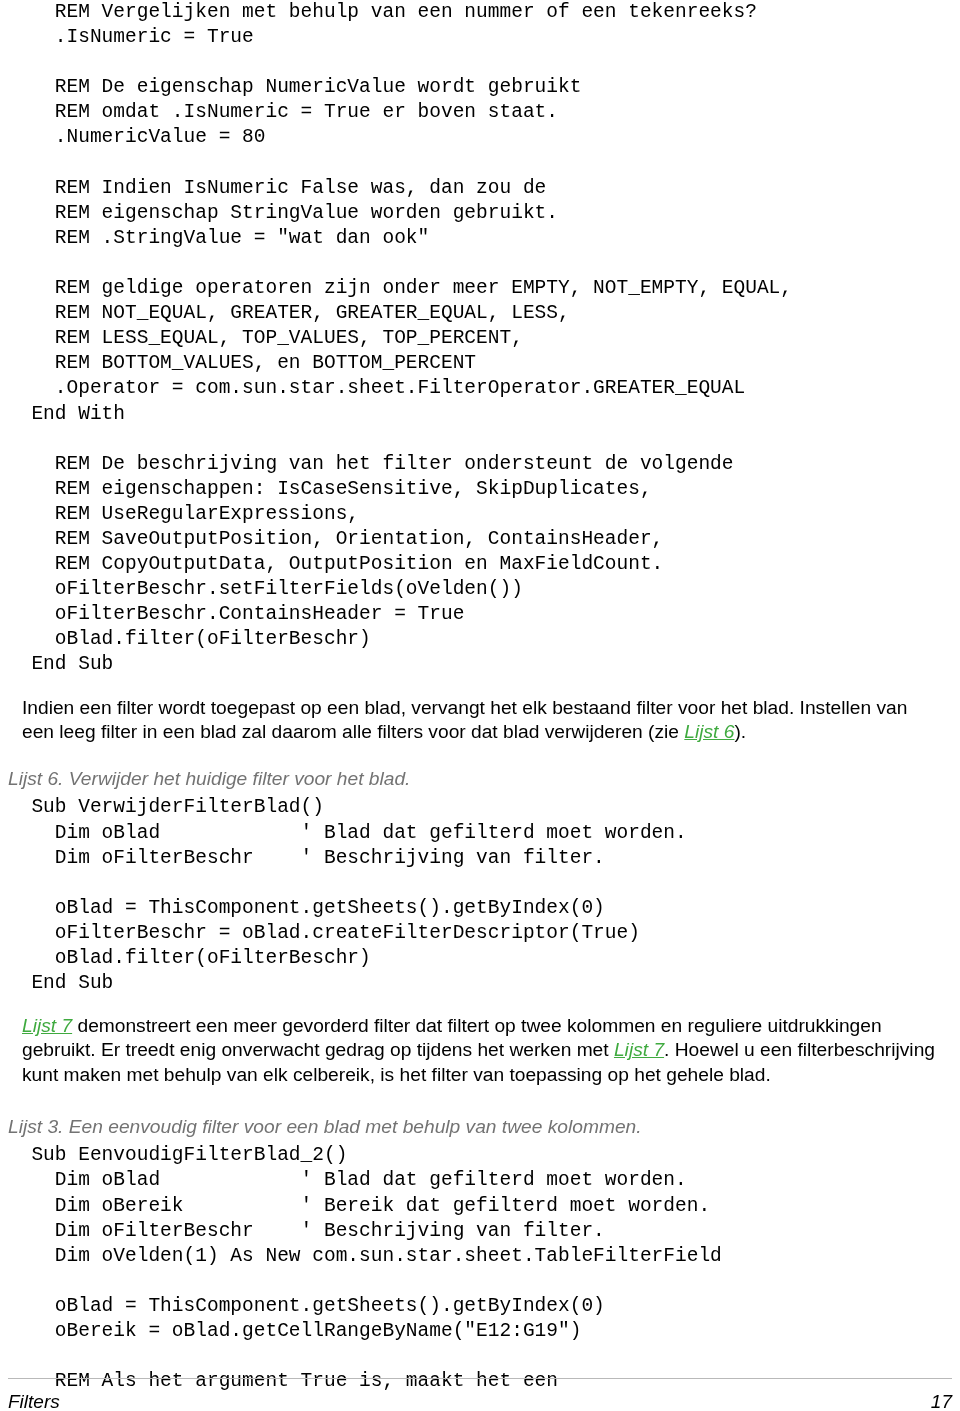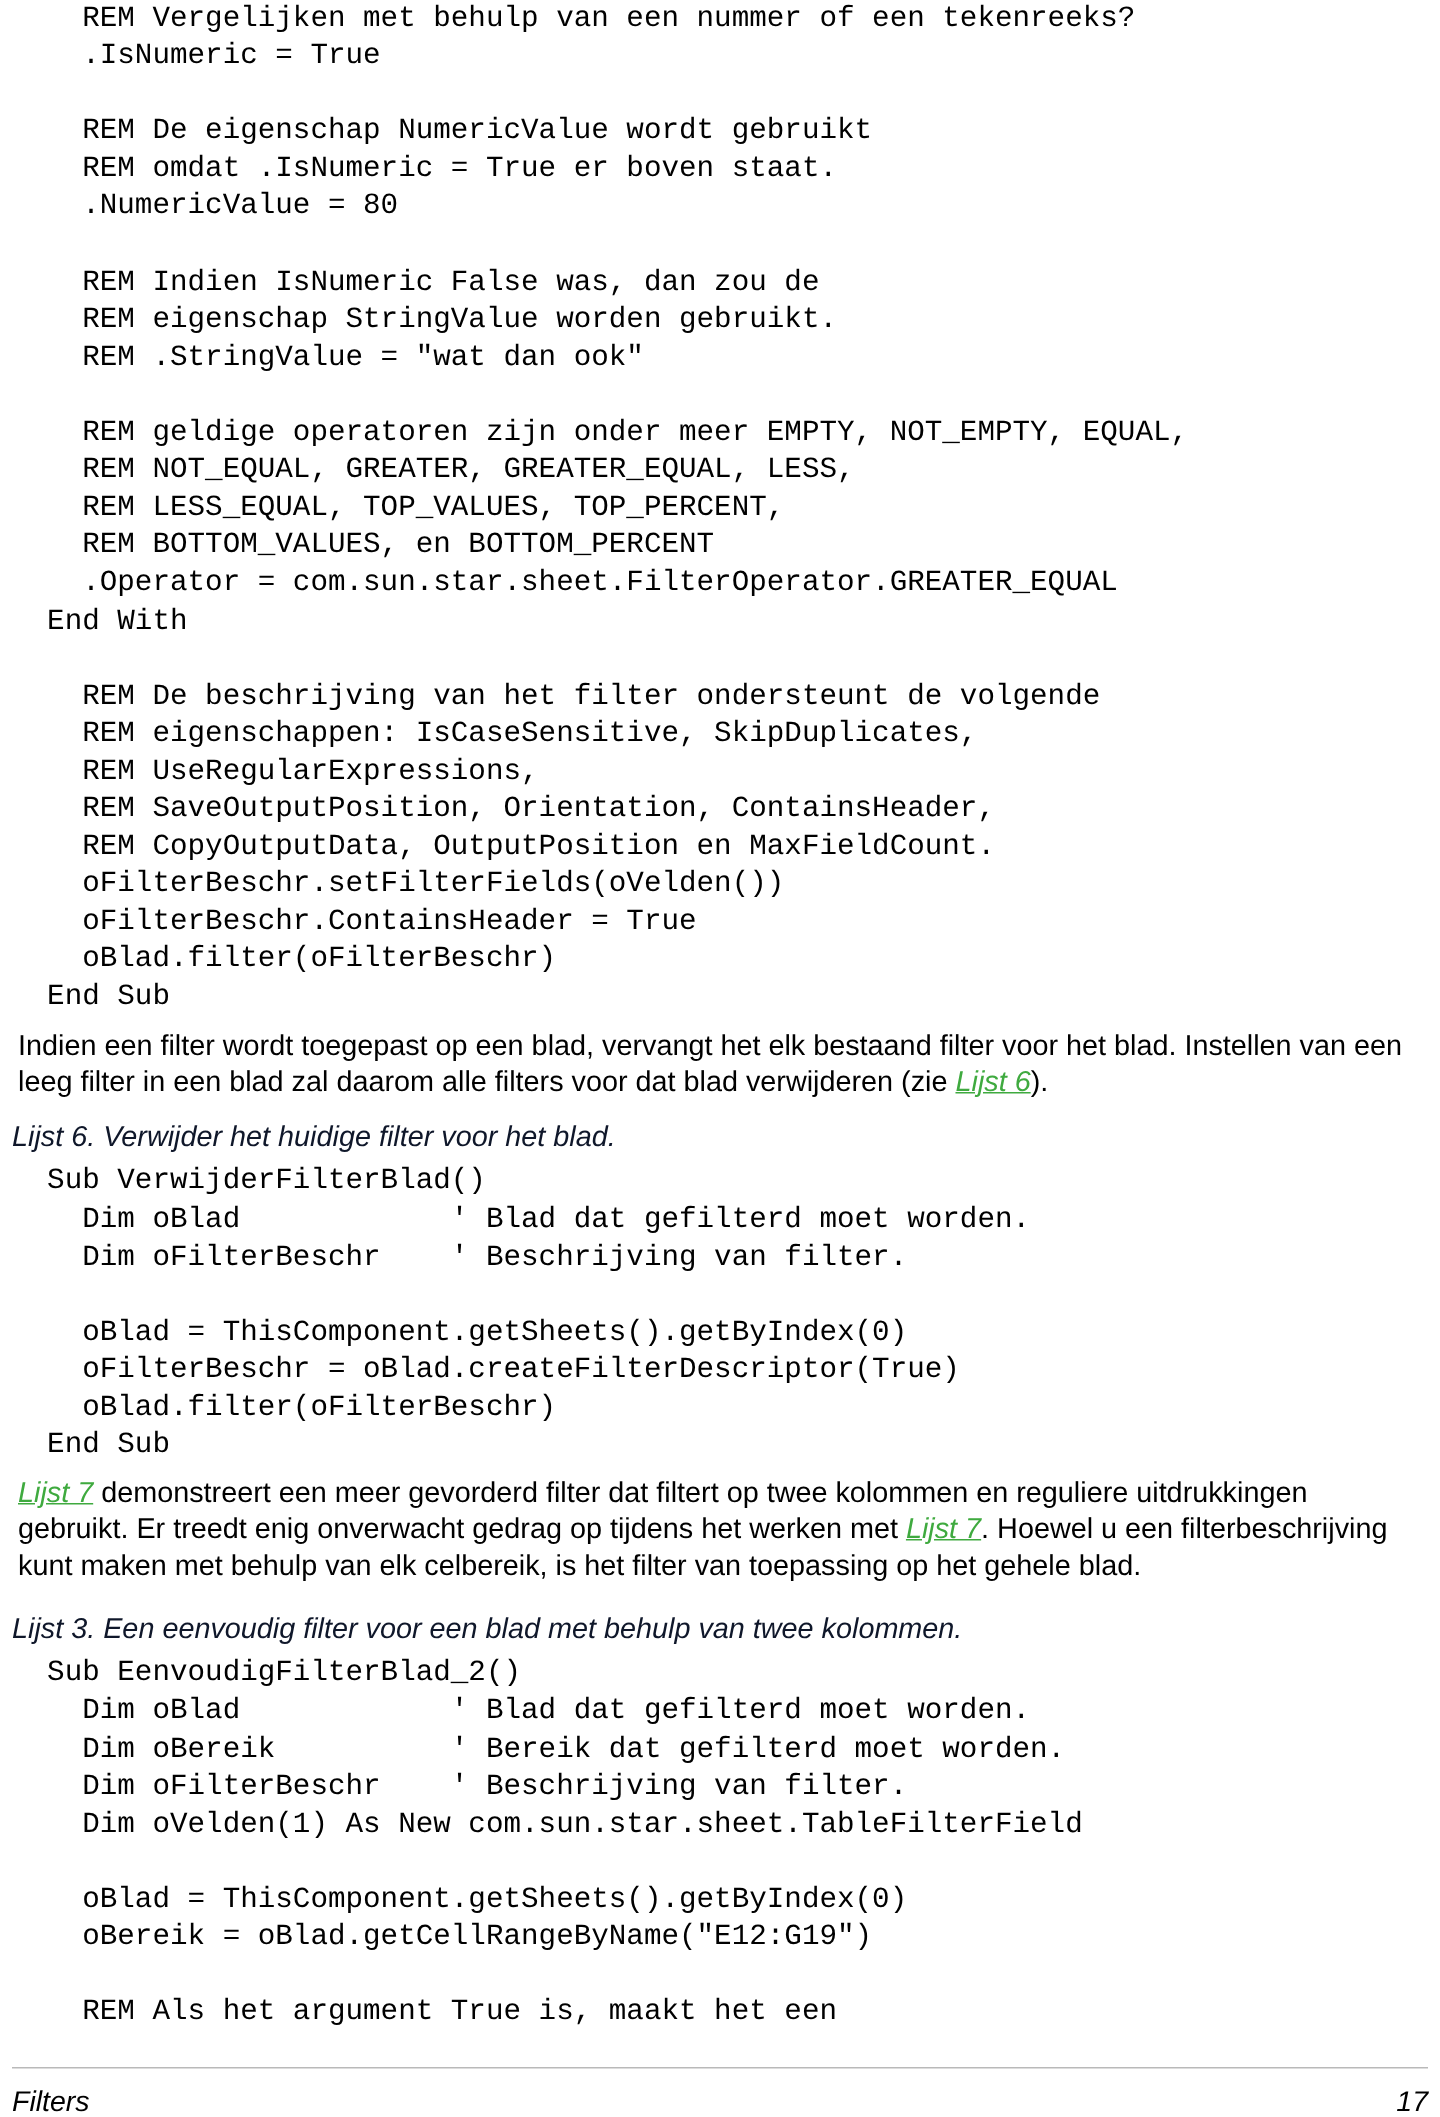--- a/index.html
+++ b/index.html
@@ -48,31 +48,31 @@
   }
   .code .ln.blank {
     height: 25.1px;
   }
 
   
   .para {
     font-family: "Liberation Sans", sans-serif;
     font-size: 19.2px;
     line-height: 24.3px;
-    margin: 4px;
+    margin: 14px;
     color: #000000;
     text-align: left;
   }
   .caption {
     font-family: "Liberation Sans", sans-serif;
     font-size: 19.2px;
     line-height: 24.3px;
     font-style: italic;
     margin: 0;
-    color: #0f172a;
+    color: #737373;
   }
   .xref {
     color: #3faa3f;
     font-style: italic;
     text-decoration: underline;
     text-decoration-color: #3faa3f;
   }
 
   .spacer-sm { height: 9px; }
   .spacer-xs { height: 4px; }

